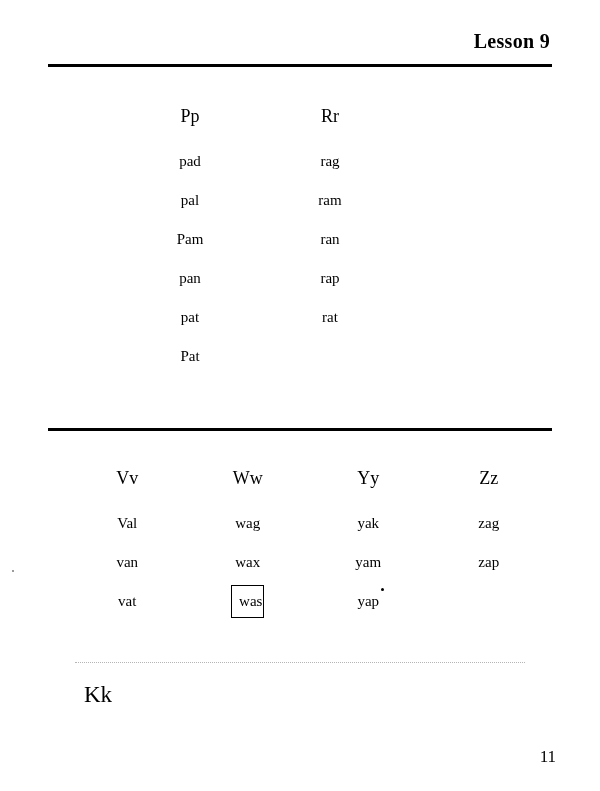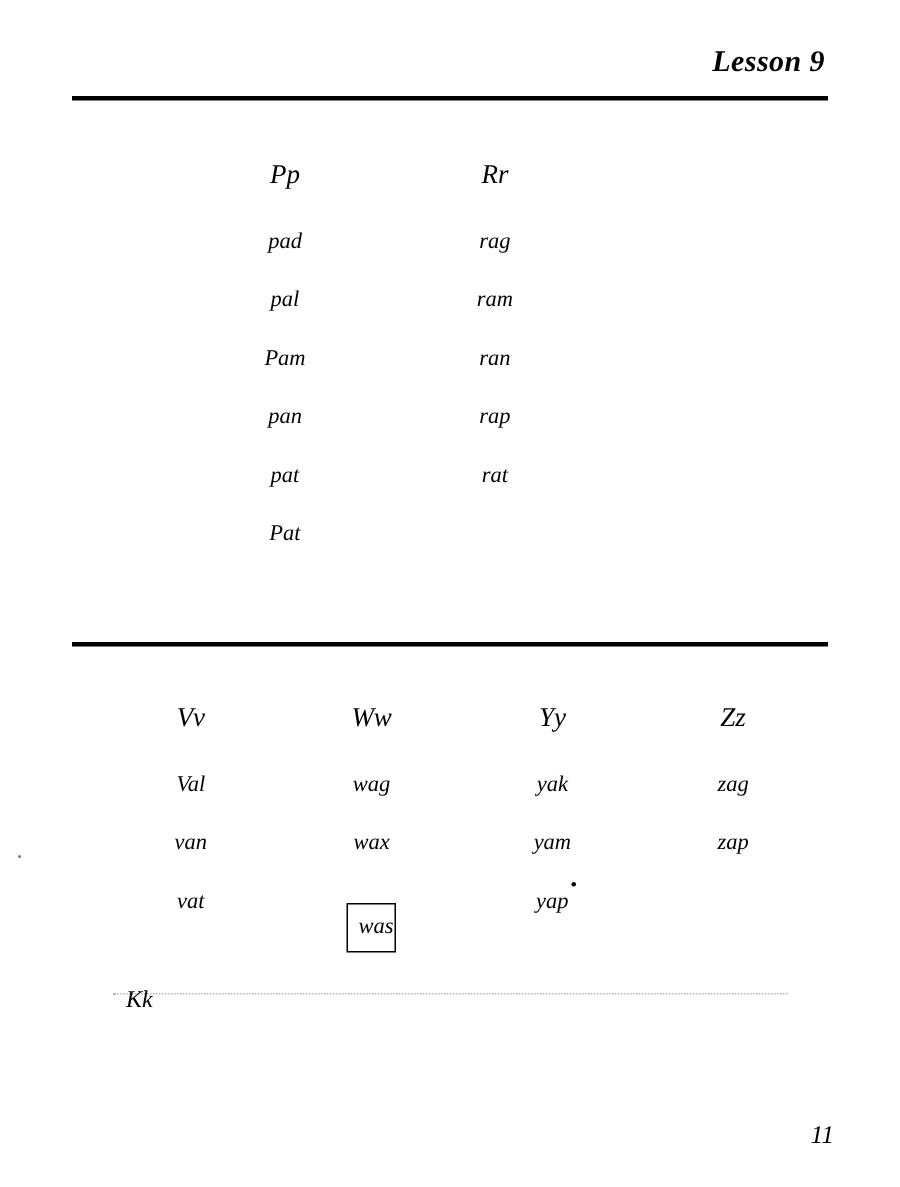--- a/index.html
+++ b/index.html
@@ -13,21 +13,20 @@
     font-family: "Liberation Serif", serif;
     color: #000000;
     position: relative;
     overflow: hidden;
   }
   .page {
     position: relative;
     width: 600px;
     height: 791px;
     box-sizing: border-box;
-    font-style: italic;
   }
   .header-title {
     position: absolute;
     top: 30px;
     right: 50px;
     font-family: "Liberation Serif", serif;
     font-weight: bold;
     font-size: 20px;
     letter-spacing: 0.3px;
   }
@@ -90,27 +89,27 @@
   .word {
     font-size: 15px;
     line-height: 39px;
     white-space: nowrap;
   }
   .word.boxed {
     display: inline-block;
     border: 1.5px solid #000;
     padding: 0px 1px 1px 7px;
     line-height: 30px;
-    margin: 20px 0;
+    margin: 3px 0;
   }
   .kk-line {
     position: absolute;
-    top: 658px;
+    top: 682px;
     left: 84px;
-    font-size: 16px;
+    font-size: 23px;
   }
   .page-number {
     position: absolute;
     bottom: 24px;
     right: 44px;
     font-size: 17px;
   }
   .speck-left {
     position: absolute;
     left: 12px;

